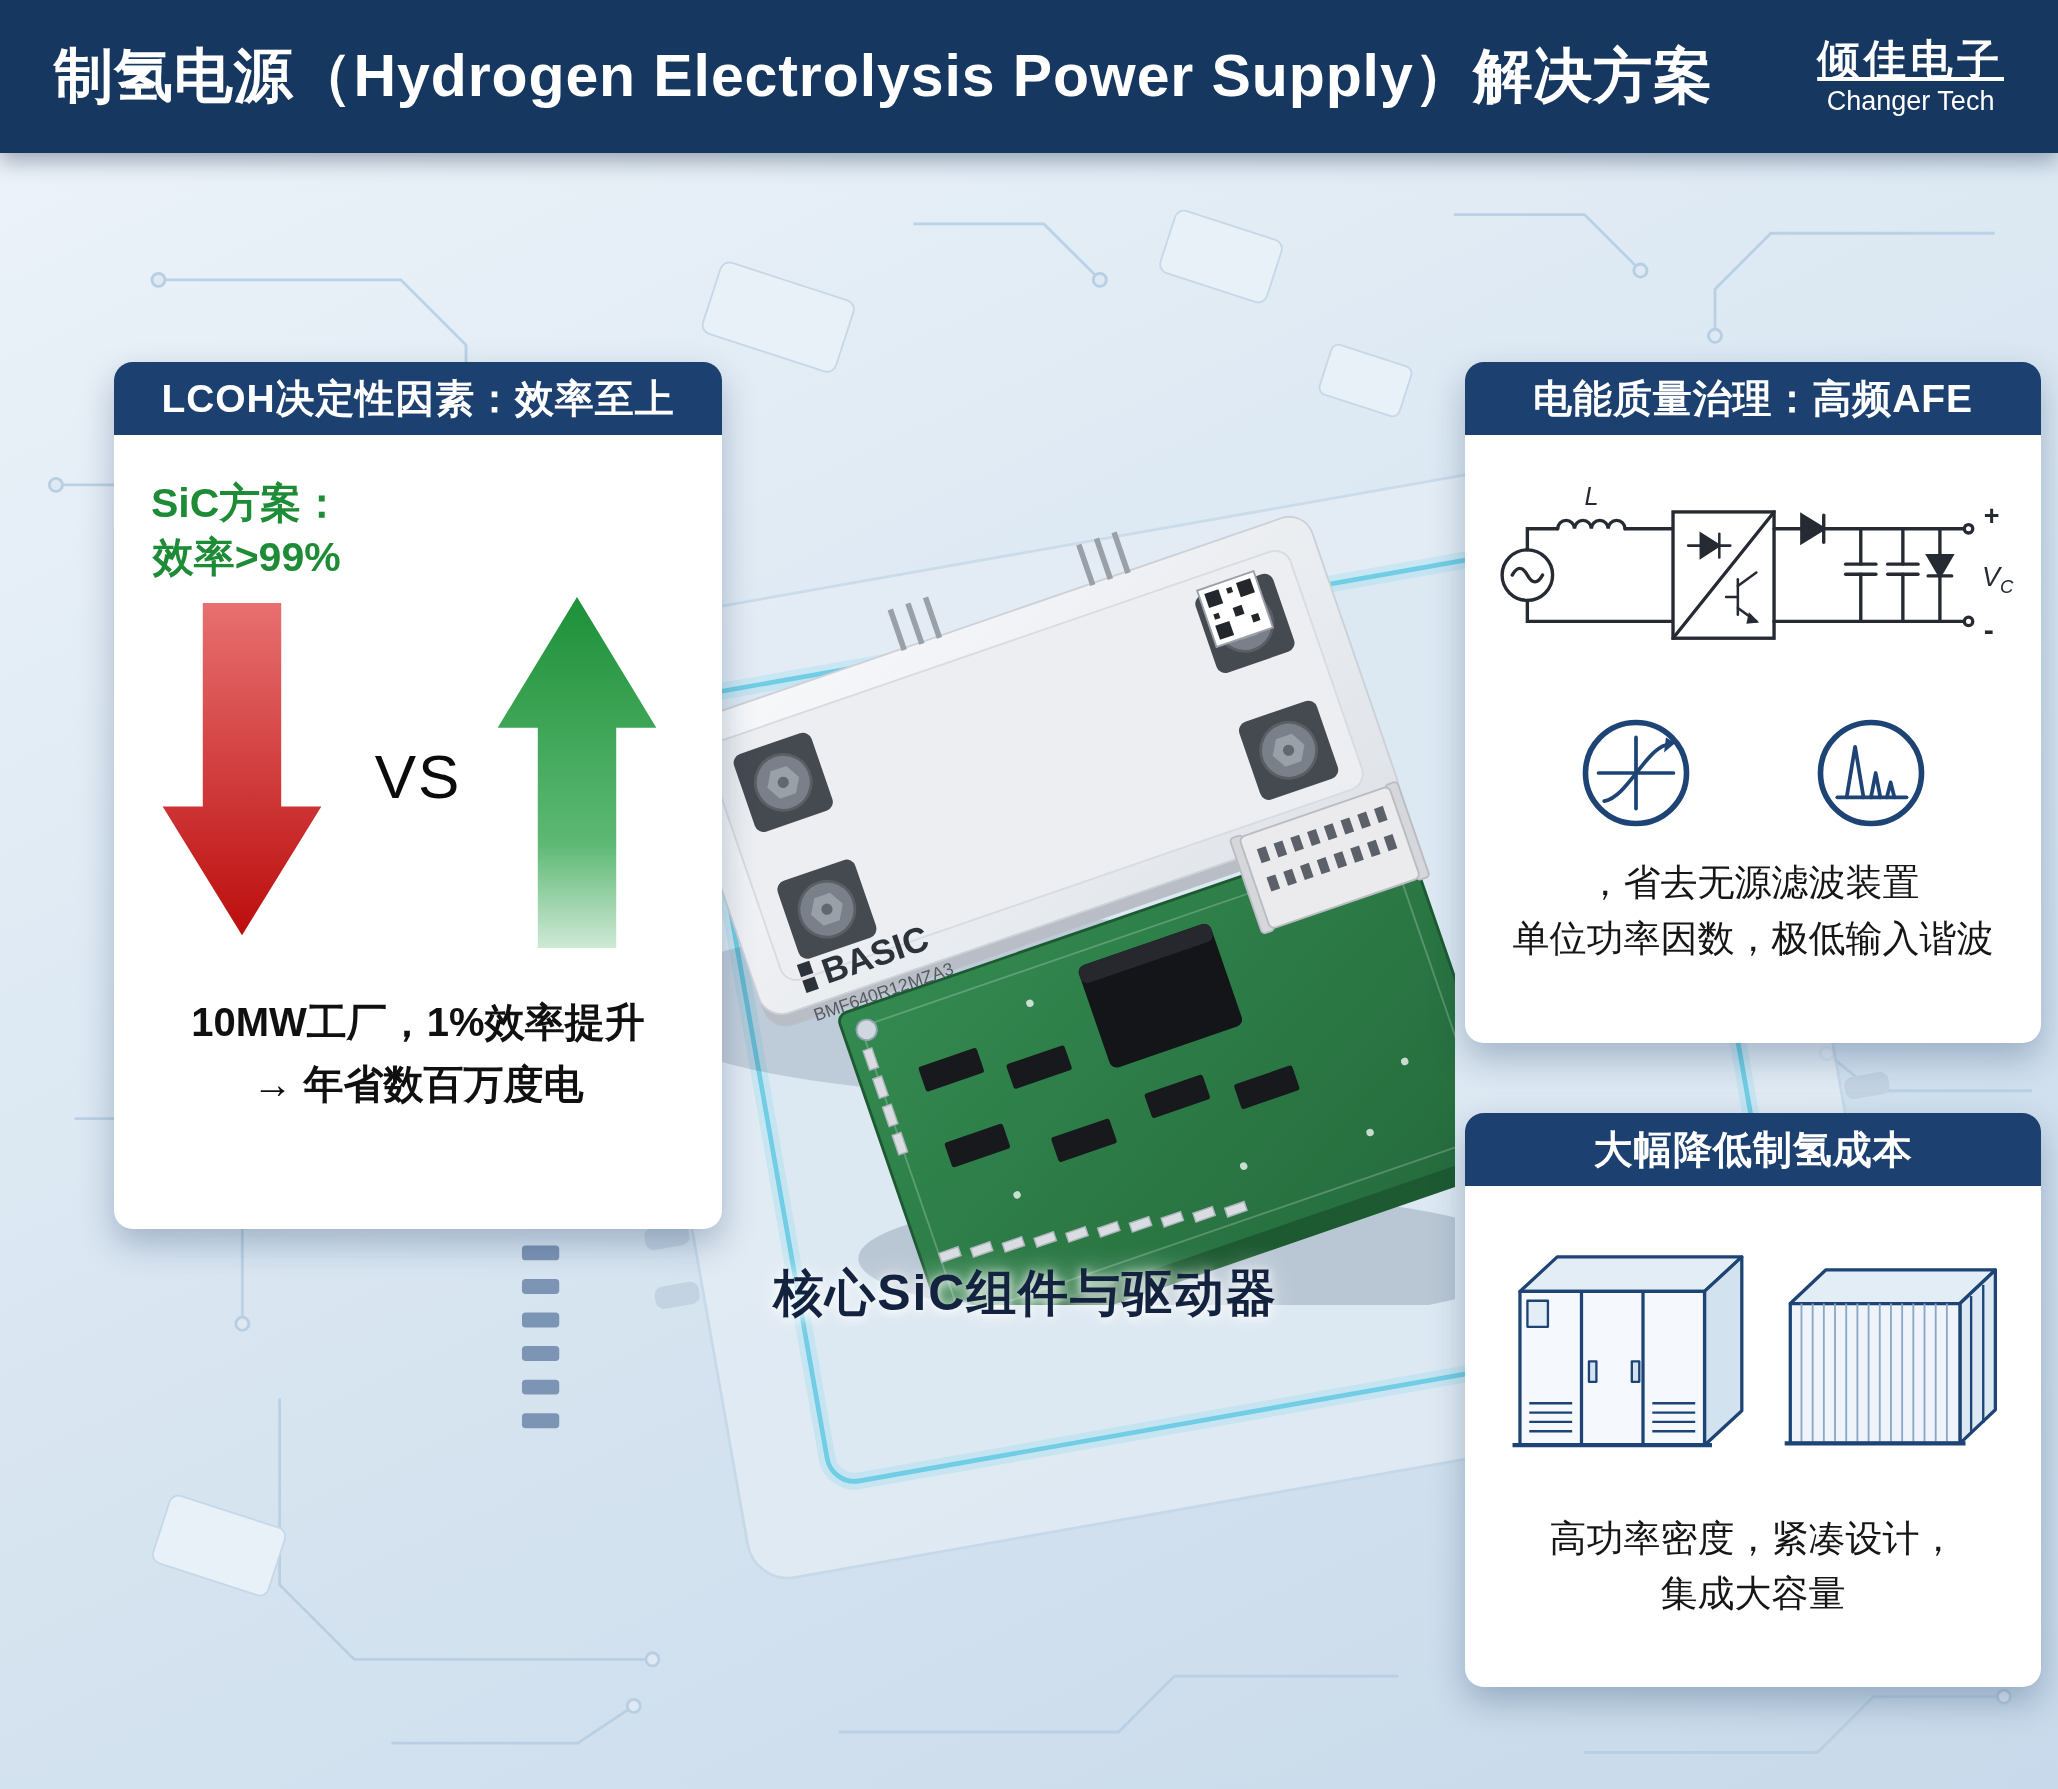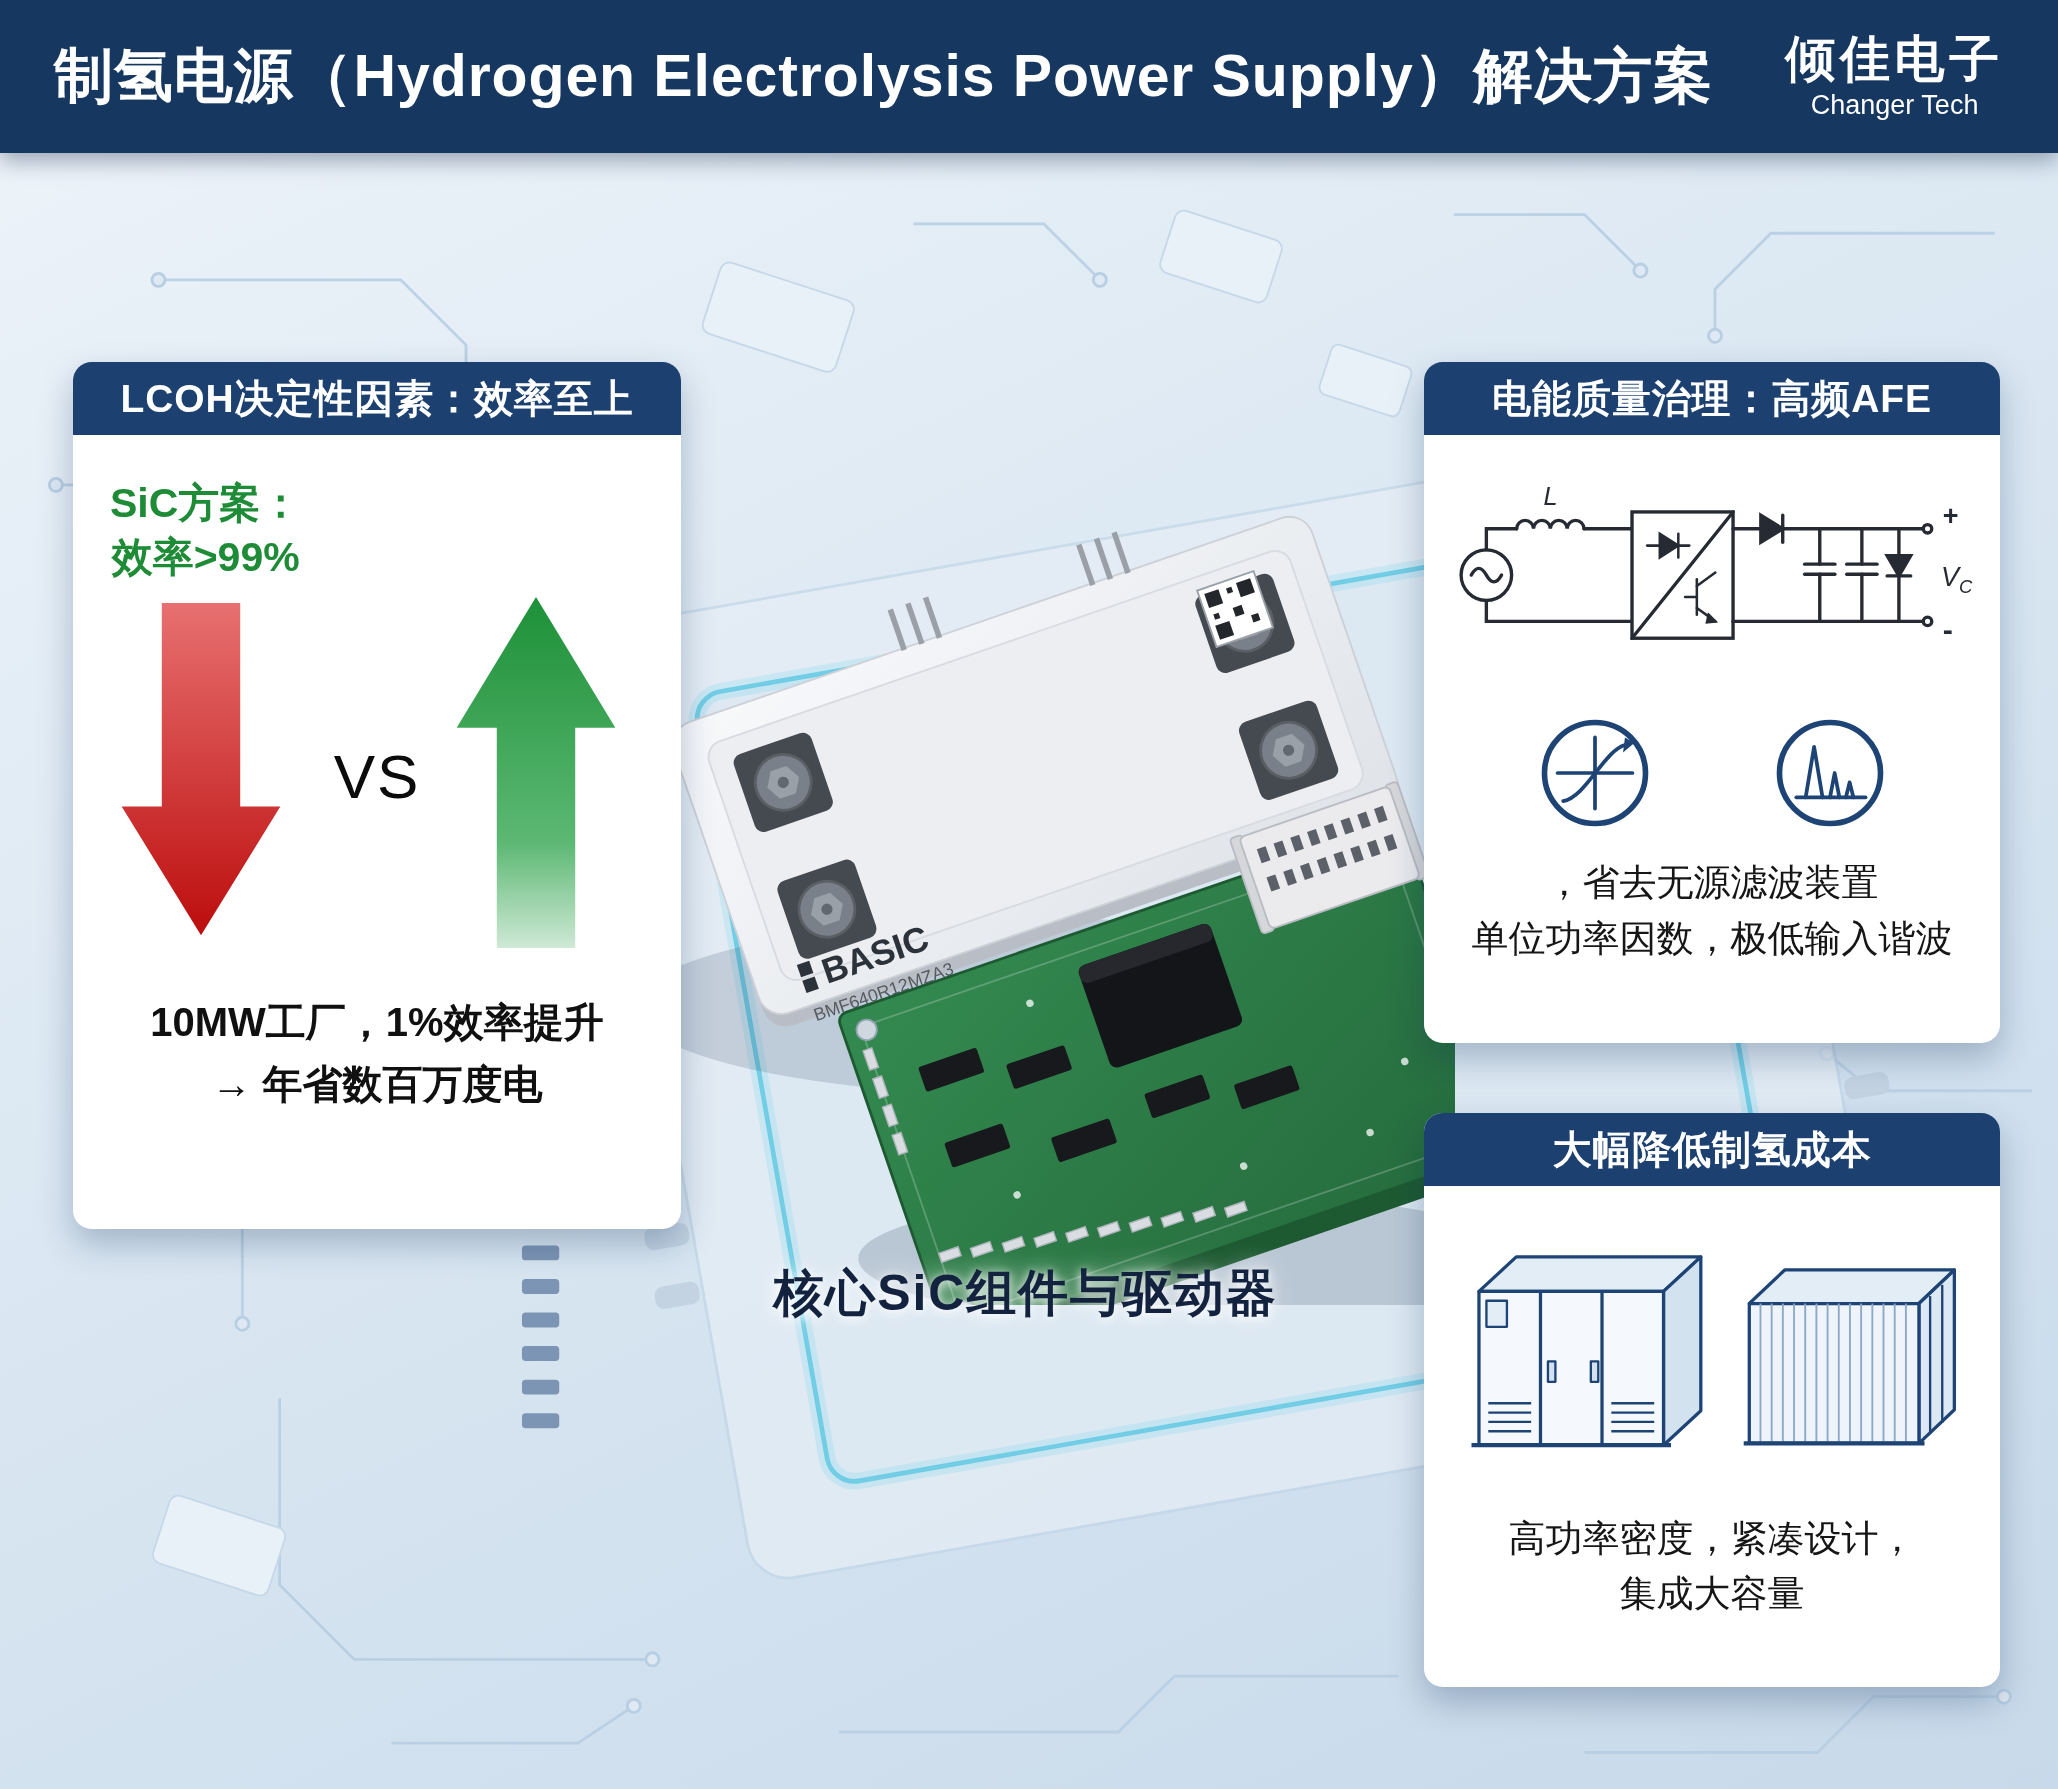--- a/index.html
+++ b/index.html
@@ -7,25 +7,25 @@
   .canvas{position:relative;width:2058px;height:1790px;overflow:hidden;
     background:linear-gradient(155deg,#eef4fa 0%,#dde9f3 40%,#c7d9ea 100%);padding-left:7px;}
   .bg-svg,.hero-svg{position:absolute;}
   .bg-svg{inset:0;z-index:1;}
   .hero-svg{left:597px;top:485px;width:858px;height:820px;z-index:5;}
 
   .header{position:absolute;top:0;left:0;width:2058px;height:153px;background:#16375f;
     display:flex;align-items:center;padding:0 54px;z-index:10;box-shadow:0 7.5px 20.5px rgba(10,30,60,.35);}
   .header-title{color:#ffffff;font-size:59px;font-weight:700;letter-spacing:0.9px;}
   .brand{margin-left:auto;text-align:center;color:#ffffff;line-height:1.1;}
-  .brand-cn{font-size:50px;font-weight:700;letter-spacing:4.7px;}
+  .brand-cn{font-size:42px;font-weight:700;letter-spacing:4.7px;text-decoration:underline;}
   .brand-en{font-size:27px;margin-top:3.7px;font-weight:400;}
 
   .card{position:absolute;background:#ffffff;border-radius:18.6px;z-index:8;
-    box-shadow:0 15px 34px rgba(15,45,90,.28);}
+    box-shadow:0 15px 34px rgba(15,45,90,.28);margin-left:41px;}
   .card-header{background:#1c4070;color:#fff;font-size:39px;font-weight:700;height:73px;
     display:flex;align-items:center;justify-content:center;border-radius:18.6px 18.6px 0 0;letter-spacing:0.9px;}
 
   .left-card{left:73px;top:362px;width:608px;height:867px;}
   .compare-row{display:flex;justify-content:space-between;padding:41px 37px 0 37px;}
   .cmp{font-size:41px;font-weight:700;line-height:1.32;}
   .cmp-igbt{color:#0c0c0c;}
   .cmp-sic{color:#1e8b36;text-align:center;}
   .arrow-zone{position:relative;height:369px;margin-top:15px;}
   .arrow-down{position:absolute;left:43px;top:3.7px;}

